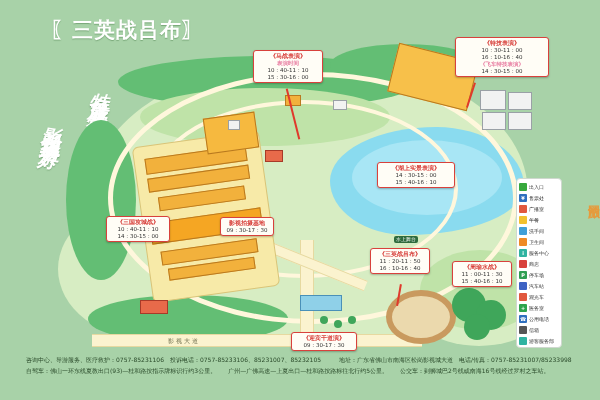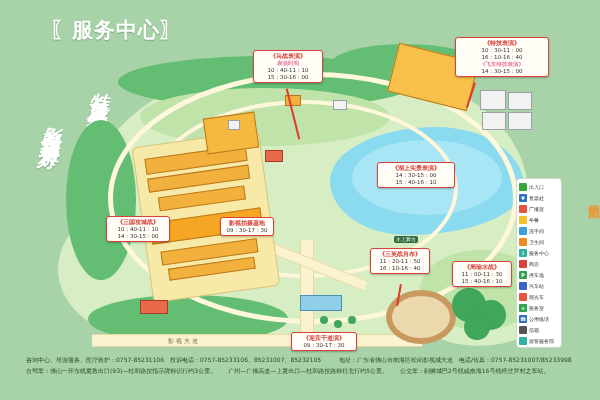--- a/index.html
+++ b/index.html
@@ -59,21 +59,21 @@
   
   .footer-line{left:26px;width:552px;font-size:6px;color:#2a4a2a;z-index:9;white-space:nowrap;}
   #footer-1{top:356px;}
   #footer-2{top:367px;}
 </style>
 </head>
 <body>
 
 <div id="stage">
 
-  <div class="abs" id="page-title">〖服务中心〗</div>
+  <div class="abs" id="page-title">〖三英战吕布〗</div>
   <div class="abs slogan" id="slogan-1">特色旅游乐趣多</div>
   <div class="abs slogan" id="slogan-2">影视拍摄场景好</div>
   <div class="abs watermark" id="wm1">旅泊网</div>
   <div class="abs watermark" id="wm2">旅泊网</div>
 
   <div class="abs blob" id="island-main"></div>
   <div class="abs blob" id="island-sw"></div>
   <div class="abs blob" id="island-se"></div>
   <div class="abs treeband" style="left:118px;top:56px;width:300px;height:52px;"></div>
   <div class="abs treeband" style="left:330px;top:44px;width:150px;height:42px;"></div>

